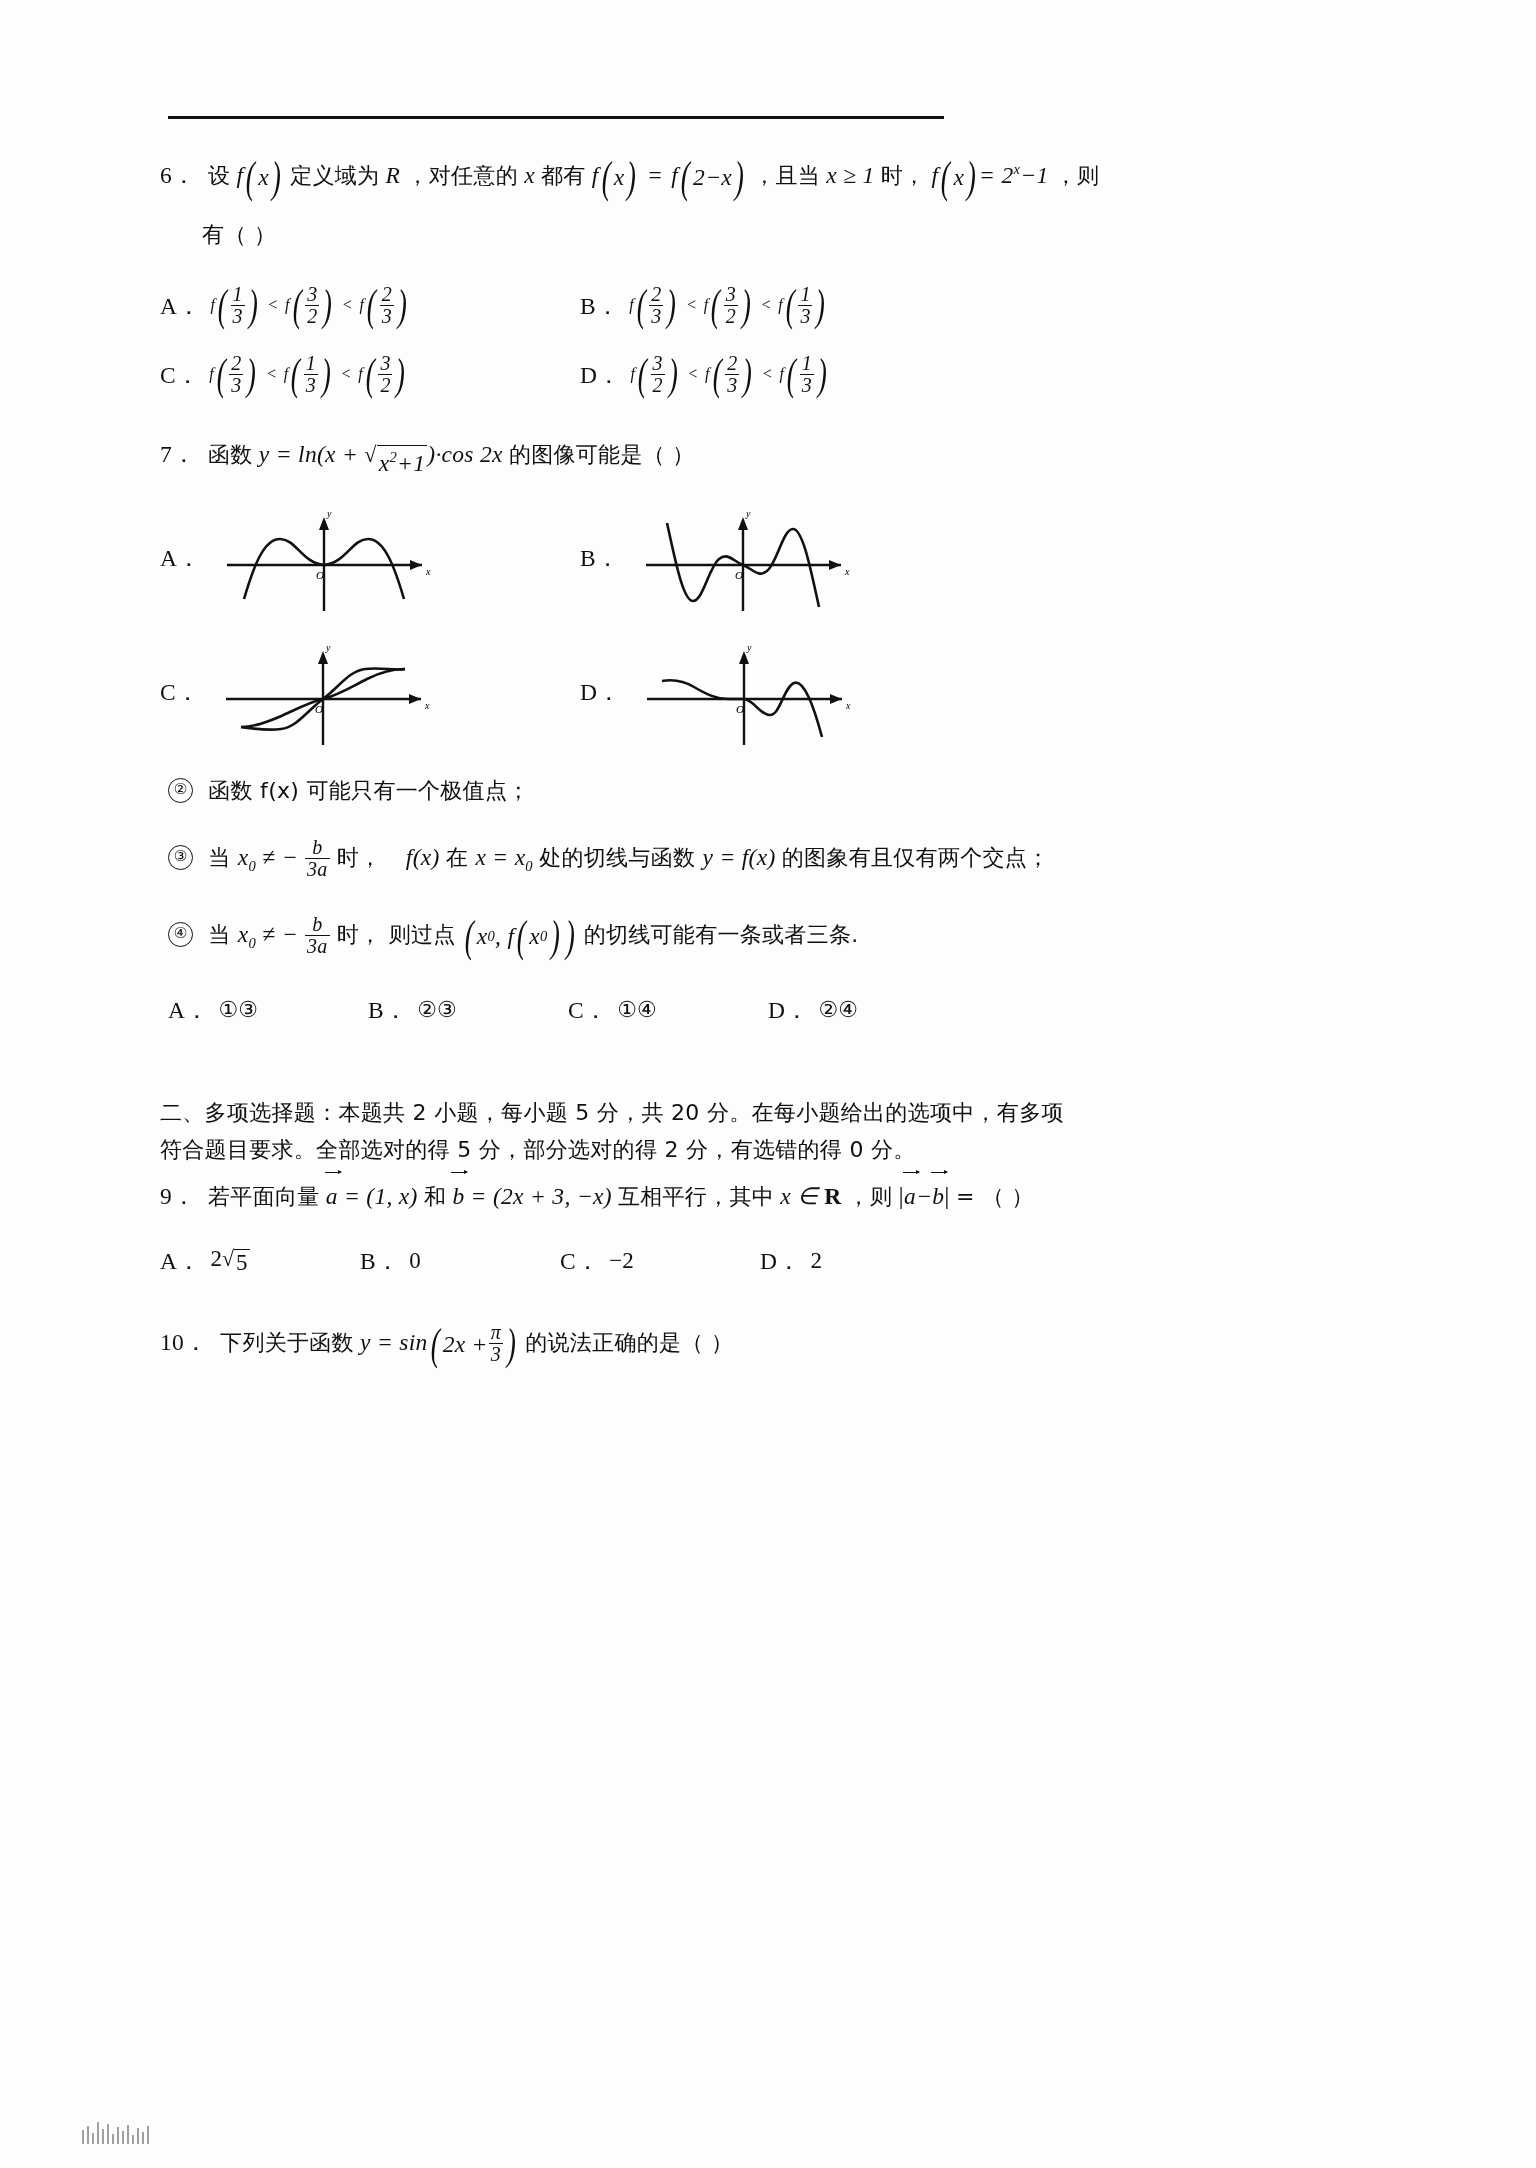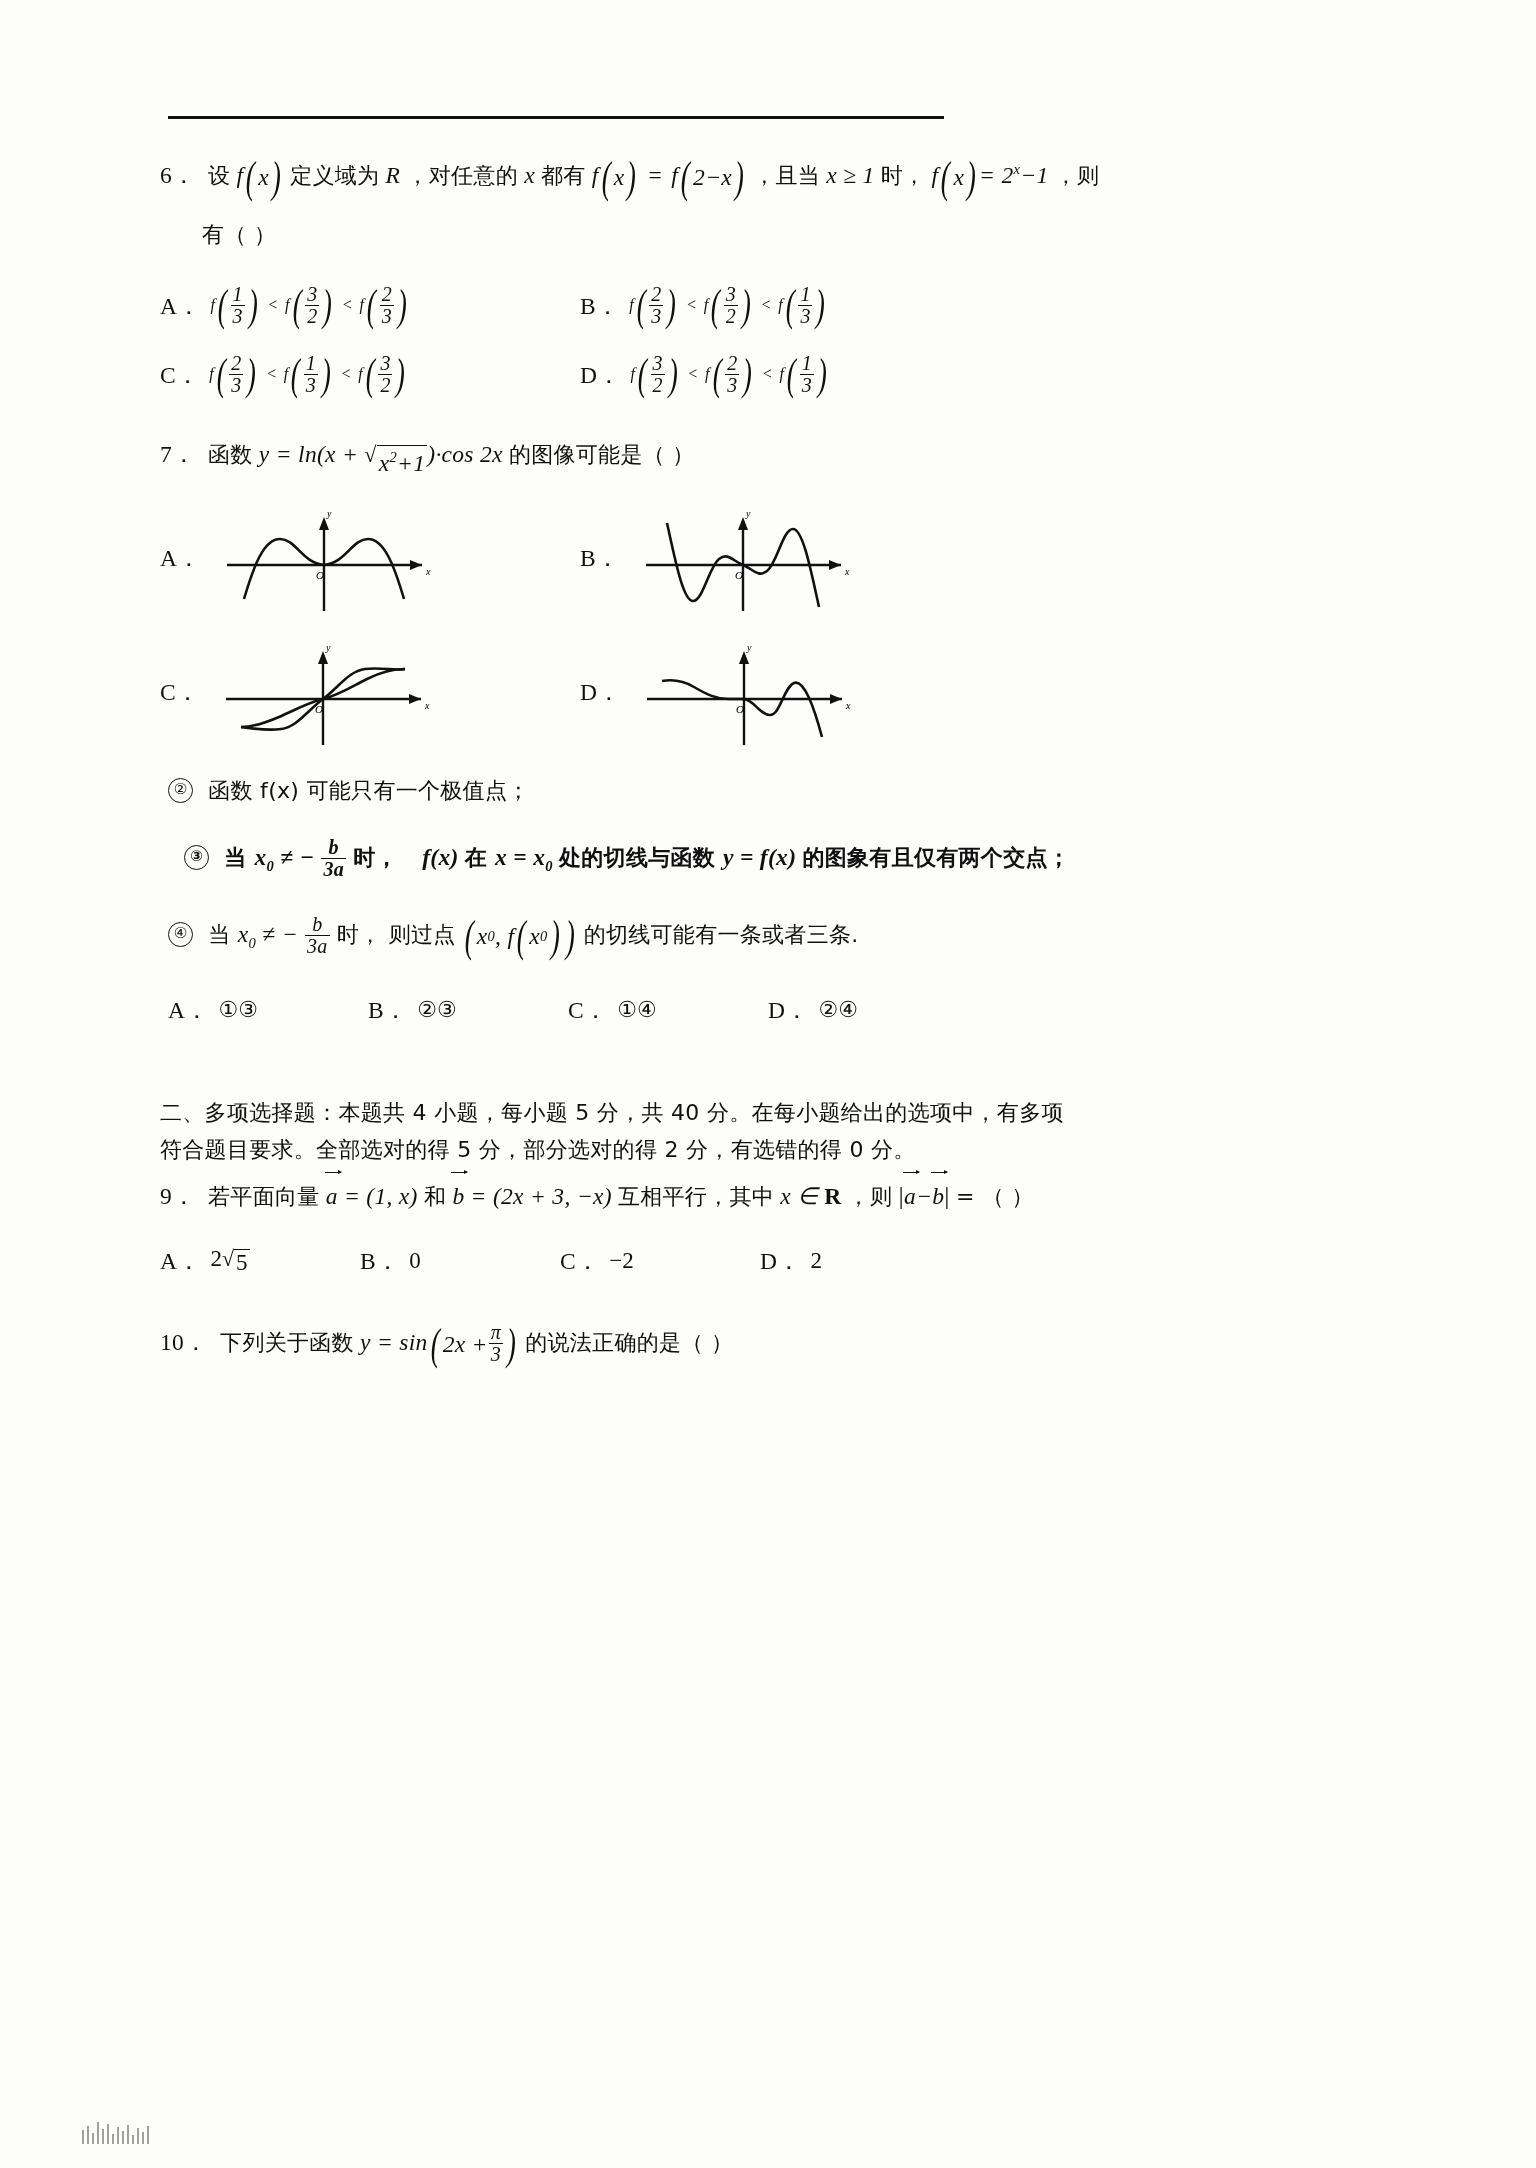--- a/index.html
+++ b/index.html
@@ -328,21 +328,21 @@
         </svg>
       </div>
     </div>
 
 
     <div class="line" style="margin-top:26px;margin-left:8px;">
       <span class="circ">②</span>
       <span class="cn">函数 f(x) 可能只有一个极值点；</span>
     </div>
 
-    <div class="line" style="margin-top:30px;margin-left:24px;font-weight:bold;">
+    <div class="line" style="margin-top:30px;margin-left:8px;">
       <span class="circ">③</span>
       <span class="cn">当 </span>
       <i class="v">x<sub>0</sub> ≠ −</i>
       <span class="frac">
           <span class="n">b</span>
           <span class="d">3a</span>
         </span>
       <span class="cn">时，</span>
       <span style="display:inline-block;width:12px;"></span>
       <i class="v">f(x)</i>
@@ -378,21 +378,21 @@
       <div style="width:200px;">
         <span class="olabel">C．</span>
         <span style="font-size:22px;">①④</span>
       </div>
       <div>
         <span class="olabel">D．</span>
         <span style="font-size:22px;">②④</span>
       </div>
     </div>
 
-    <div class="line cn" style="margin-top:70px;">二、多项选择题：本题共 4 小题，每小题 5 分，共 40 分。在每小题给出的选项中，有多项</div>
+    <div class="line cn" style="margin-top:70px;">二、多项选择题：本题共 2 小题，每小题 5 分，共 20 分。在每小题给出的选项中，有多项</div>
     <div class="line cn" style="margin-top:4px;">符合题目要求。全部选对的得 5 分，部分选对的得 2 分，有选错的得 0 分。</div>
 
     <div class="line" style="margin-top:10px;">
       <span class="num">9．</span>
       <span class="cn">若平面向量</span>
       <span class="vec">a</span><i class="v"> = (1, x)</i>
       <span class="cn">和</span>
       <span class="vec">b</span><i class="v"> = (2x + 3, −x)</i>
       <span class="cn">互相平行，其中</span>
       <i class="v">x ∈ <b style="font-style:normal;">R</b></i>

